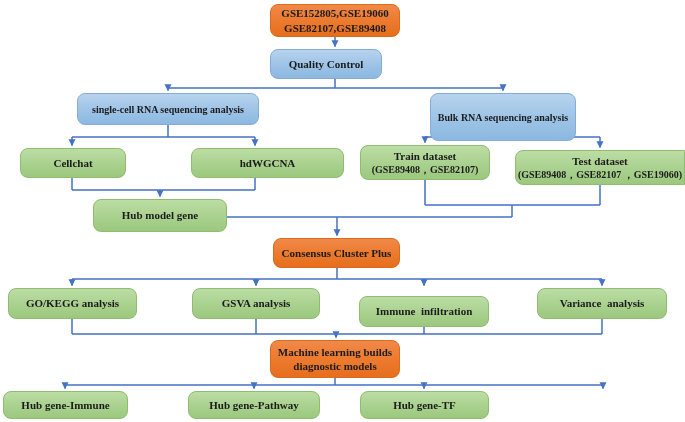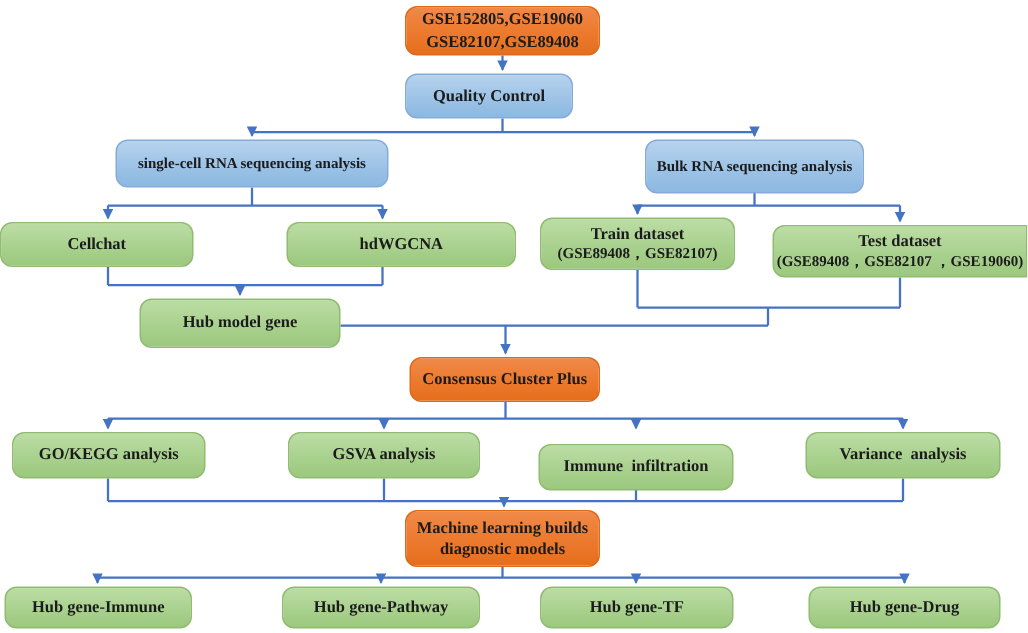--- a/index.html
+++ b/index.html
@@ -90,25 +90,25 @@
     <span>GSE82107,GSE89408</span>
   </div>
 
   <div class="box blue" style="left:270px;top:49px;width:112px;height:30px">
     <span>Quality Control</span>
   </div>
 
   <div class="box blue fs105" style="left:77px;top:93px;width:182px;height:32px">
     <span>single-cell RNA sequencing analysis</span>
   </div>
-  <div class="box blue fs105" style="left:430px;top:93px;width:146px;height:36px">
+  <div class="box blue fs105" style="left:430px;top:93px;width:146px;height:48px">
     <span>Bulk RNA sequencing analysis</span>
   </div>
 
-  <div class="box green" style="left:0;top:148px;width:129px;height:30px">
+  <div class="box green" style="left:20px;top:148px;width:106px;height:30px">
     <span>Cellchat</span>
   </div>
   <div class="box green" style="left:191px;top:148px;width:153px;height:30px">
     <span>hdWGCNA</span>
   </div>
   <div class="box green" style="left:360px;top:145px;width:130px;height:35px">
     <span>Train dataset</span>
     <span class="sub">(GSE89408，GSE82107)</span>
   </div>
   <div class="box green" style="left:515px;top:150px;width:170px;height:35px;border-top-right-radius:0;border-bottom-right-radius:0">
@@ -144,17 +144,14 @@
 
   <div class="box green" style="left:3px;top:391px;width:125px;height:28px">
     <span>Hub gene-Immune</span>
   </div>
   <div class="box green" style="left:188px;top:391px;width:132px;height:28px">
     <span>Hub gene-Pathway</span>
   </div>
   <div class="box green" style="left:360px;top:391px;width:129px;height:28px">
     <span>Hub gene-TF</span>
   </div>
-  <div class="box green" style="left:539px;top:391px;width:128px;height:28px">
-    <span>Hub gene-Drug</span>
-  </div>
 
 </div>
 
 </body></html>

